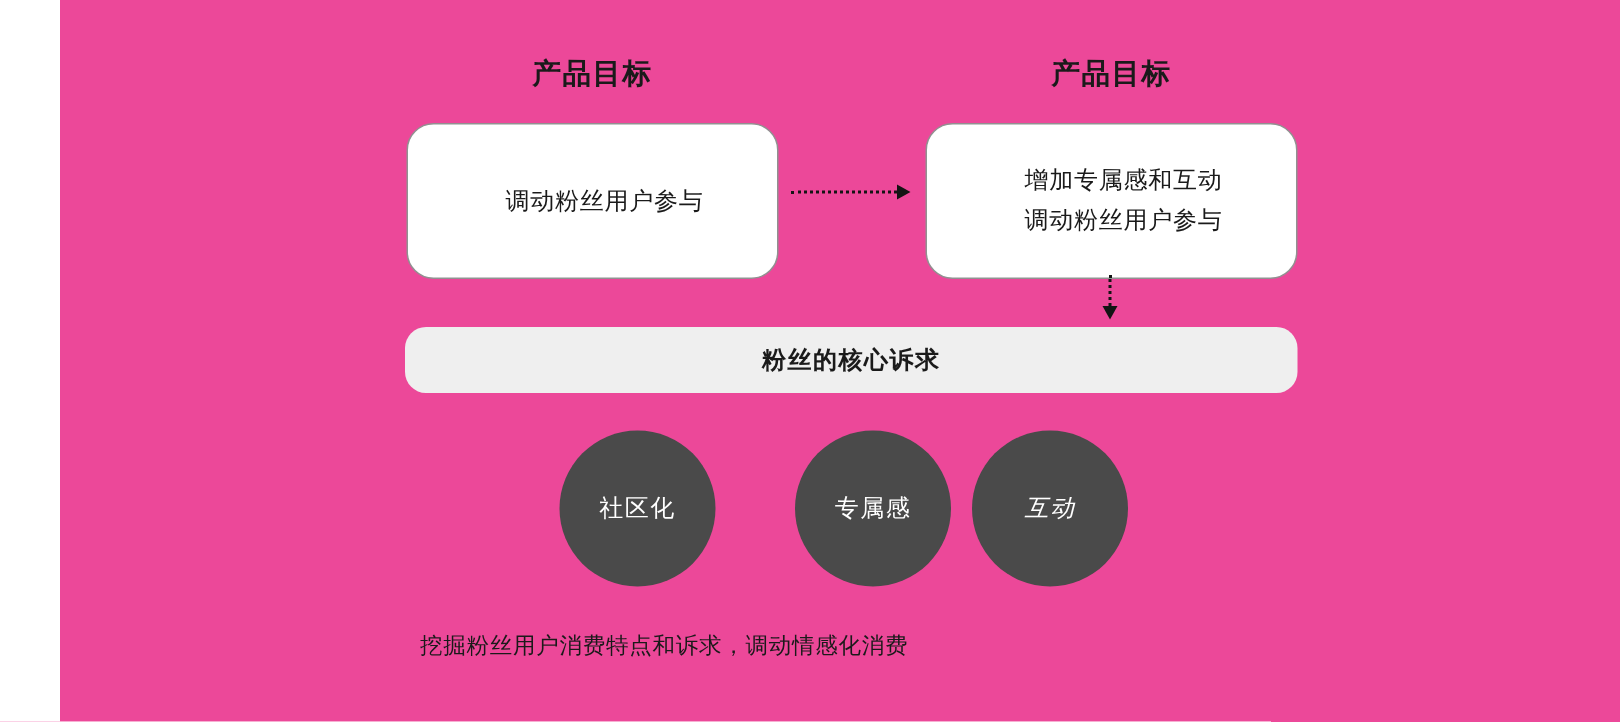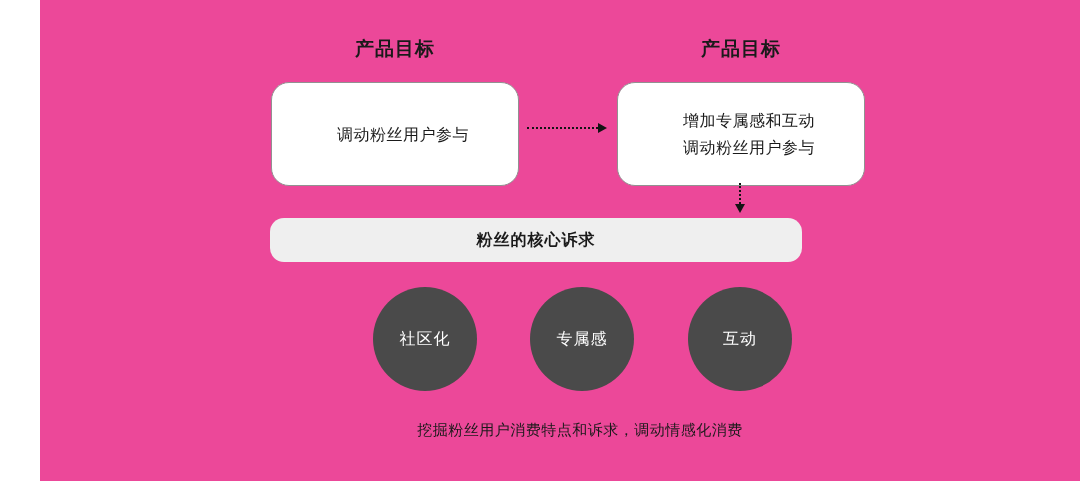--- a/index.html
+++ b/index.html
@@ -99,21 +99,21 @@
     width: 0; height: 0;
     border-top: 9px solid var(--arrow);
     border-left: 5px solid transparent;
     border-right: 5px solid transparent;
   }
 
   .demand-bar {
     position: absolute;
     left: 230px;
     top: 218px;
-    width: 532px;
+    width: 595px;
     height: 44px;
     background: var(--bar-bg);
     border-radius: 14px;
     display: flex;
     align-items: center;
     justify-content: center;
     font-size: 16px;
     font-weight: bold;
     letter-spacing: 1px;
     color: var(--text);
@@ -128,28 +128,27 @@
     background: var(--circle-bg);
     color: #ffffff;
     display: flex;
     align-items: center;
     justify-content: center;
     font-size: 16px;
     letter-spacing: 1px;
   }
   .circle-1 { left: 333px; }
   .circle-2 { left: 490px; }
-  .circle-3 { left: 648px; }
+  .circle-3 { left: 608px; font-style: italic; }
 
   .footer-note {
     position: absolute;
     left: 240px;
     top: 421px;
     width: 600px;
-    text-align: center;
     font-size: 15px;
     letter-spacing: 0.5px;
     color: var(--text);
   }
 </style>
 </head>
 <body>
 
 <div class="stage">
 

